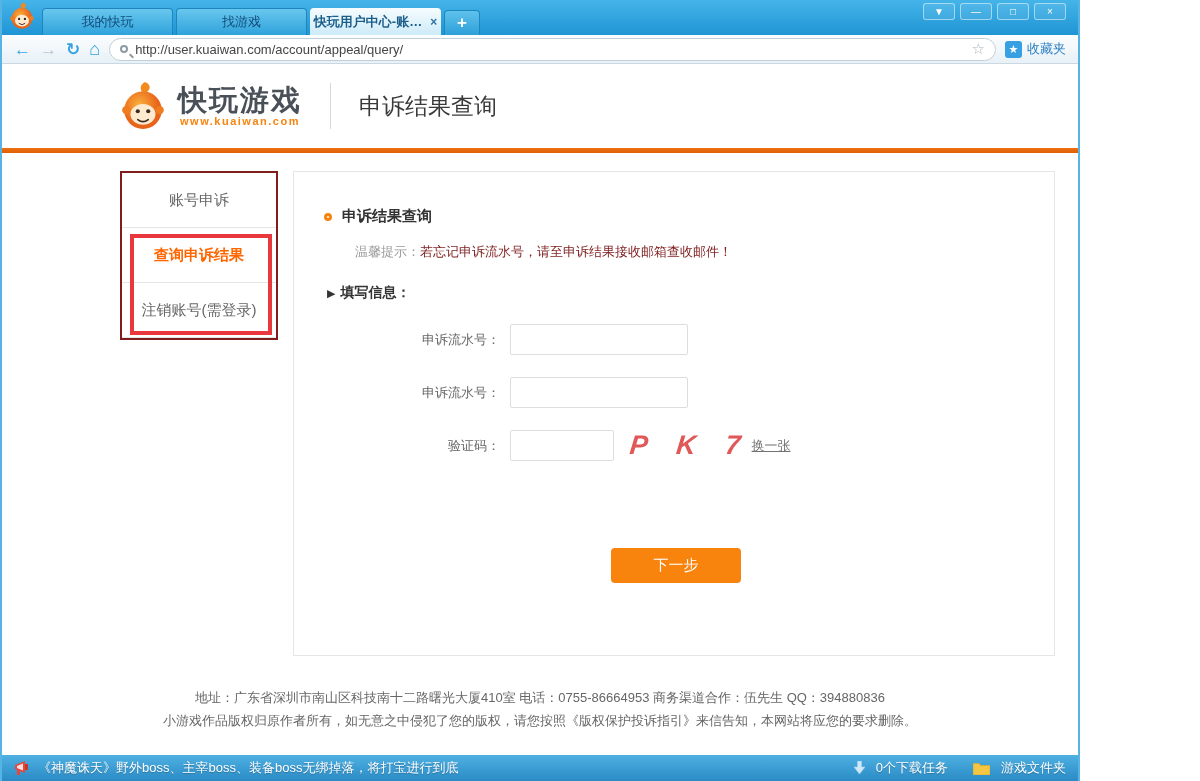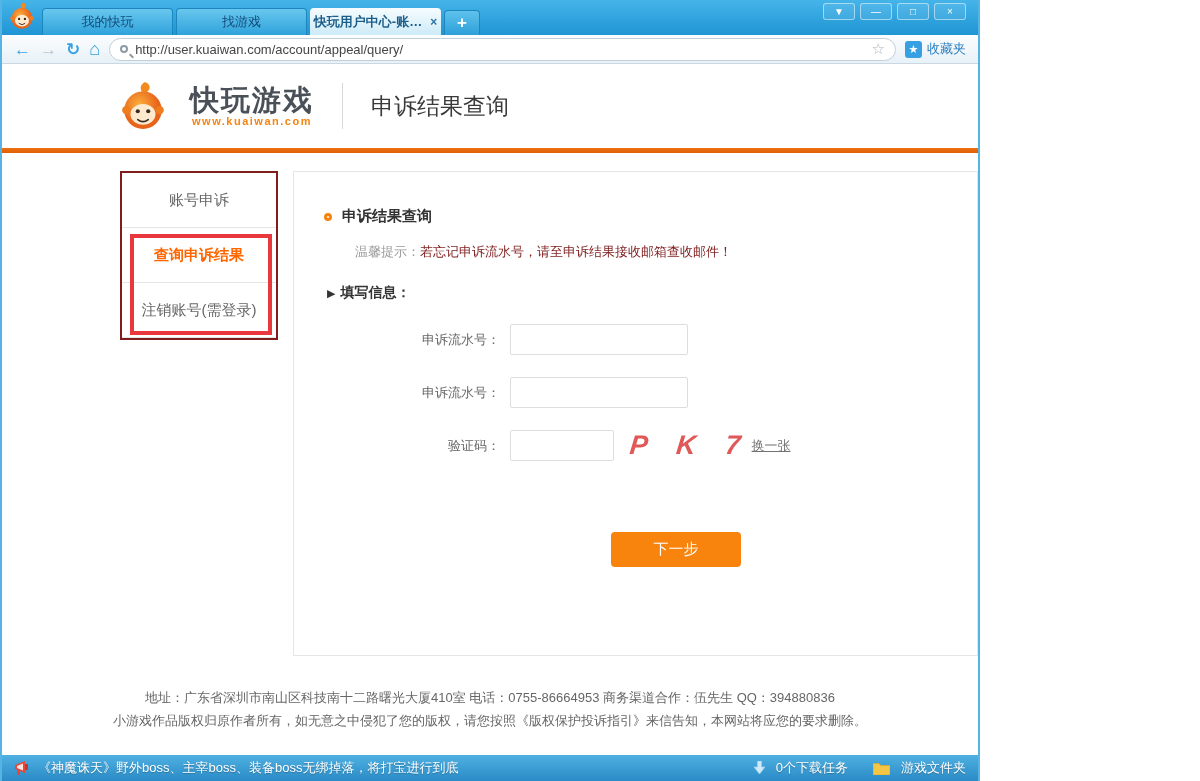--- a/index.html
+++ b/index.html
@@ -1,18 +1,18 @@
 <!DOCTYPE html>
 <html><head>
 <meta charset="utf-8">
 <style>
   * { box-sizing: border-box; margin: 0; padding: 0; }
   html,body { width:1200px; height:781px; overflow:hidden;
     font-family:"Liberation Sans","DejaVu Sans",sans-serif; }
-  .window { width:980px; height:781px; display:flex; flex-direction:column;
+  .window { width:1080px; height:781px; display:flex; flex-direction:column;
     border-left:2px solid #55b4e4; border-right:2px solid #55b4e4; background:#fff; }
 
   
   .titlebar { height:35px; flex:0 0 35px; background:linear-gradient(#45b4e9,#1f95d4);
     display:flex; align-items:flex-end; padding:0 6px 0 4px; position:relative; }
   .app-icon { width:28px; height:28px; margin:0 6px 3px 2px; align-self:center; }
   .tab { width:131px; height:27px; margin-right:3px; border-radius:4px 4px 0 0;
     display:flex; align-items:center; justify-content:center; font-size:13px; cursor:default; }
   .tab.inactive { background:linear-gradient(#68c7ee,#2fa2db); border:1px solid #1d86bf;
     border-bottom:none; color:#114c7a; }
@@ -39,21 +39,21 @@
   .magnifier::after { content:""; position:absolute; width:5px; height:2px; background:#8d9aa3;
     transform:rotate(45deg); left:7px; top:8px; }
   .addr-star { margin-left:auto; color:#a9b5be; font-size:15px; }
   .fav-btn { display:flex; align-items:center; gap:5px; color:#2b7fc0; font-size:13px; }
   .fav-star { width:17px; height:17px; background:#36a0e3; border-radius:3px; color:#fff;
     font-size:11px; line-height:17px; text-align:center; }
 
   
   .page { flex:1 1 auto; background:#fff; overflow:hidden; }
   .site-header { height:84px; display:flex; align-items:center; padding-left:118px; }
-  .logo { display:flex; align-items:center; gap:24px; }
+  .logo { display:flex; align-items:center; gap:12px; }
   .logo-txt { display:flex; flex-direction:column; align-items:center; }
   .logo-title { font-size:29px; font-weight:bold; color:#4a5058; letter-spacing:2px; line-height:1.05; }
   .logo-sub { font-size:11px; font-weight:bold; color:#f8830d; letter-spacing:1.5px; }
   .vert-div { width:1px; height:46px; background:#d8d8d8; margin:0 28px; }
   .page-title { font-size:23px; color:#3a3a3a; }
   .orange-bar { height:5px; background:linear-gradient(#ef7011,#de5f05); }
 
   
   .content { display:flex; padding:18px 0 0 118px; }
   .sidebar { width:158px; flex:0 0 158px; border:2px solid #7f1d1d; background:#fff;
@@ -75,21 +75,21 @@
     display:flex; align-items:center; gap:5px; }
   .tri { font-size:11px; color:#333; }
   .form-row { display:flex; align-items:center; margin-top:22px; }
   .form-label { width:186px; text-align:right; font-size:13px; color:#666; padding-right:10px; }
   .form-input { width:178px; height:31px; border:1px solid #ddd; border-radius:2px;
     font-size:14px; padding:0 8px; color:#333; outline:none; }
   .form-input.small { width:104px; }
   .captcha { font-size:27px; color:#e05858; font-style:italic; font-weight:bold;
     letter-spacing:11px; margin-left:16px; transform:skewX(-6deg); }
   .refresh-link { font-size:13px; color:#737373; text-decoration:underline; cursor:pointer; }
-  .submit-btn { position:absolute; left:317px; top:360px; width:130px; height:35px;
+  .submit-btn { position:absolute; left:317px; top:376px; width:130px; height:35px;
     background:#f8830d; border:none; border-radius:4px; color:#fff; font-size:15px; cursor:pointer; }
 
   .footer { margin-top:30px; text-align:center; font-size:13px; color:#666; line-height:23px; }
 
   
   .statusbar { height:26px; flex:0 0 26px; background:linear-gradient(#4fb0e2,#2a8bc6);
     display:flex; align-items:center; padding:0 12px; color:#fff; font-size:13px;
     text-shadow:0 1px 1px rgba(0,0,0,.25); }
   .megaphone { margin-right:8px; flex:0 0 auto; }
   .status-right { margin-left:auto; display:flex; align-items:center; gap:7px; }

